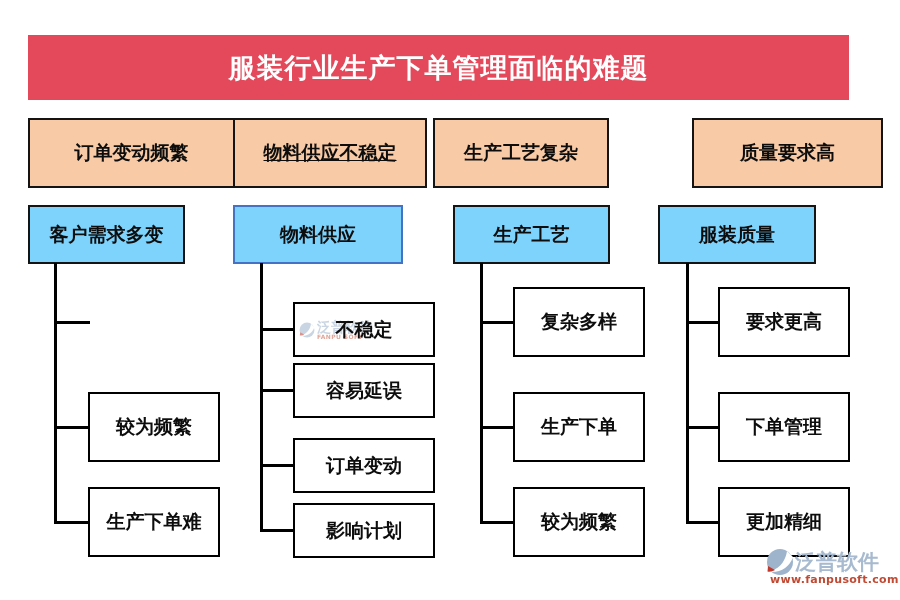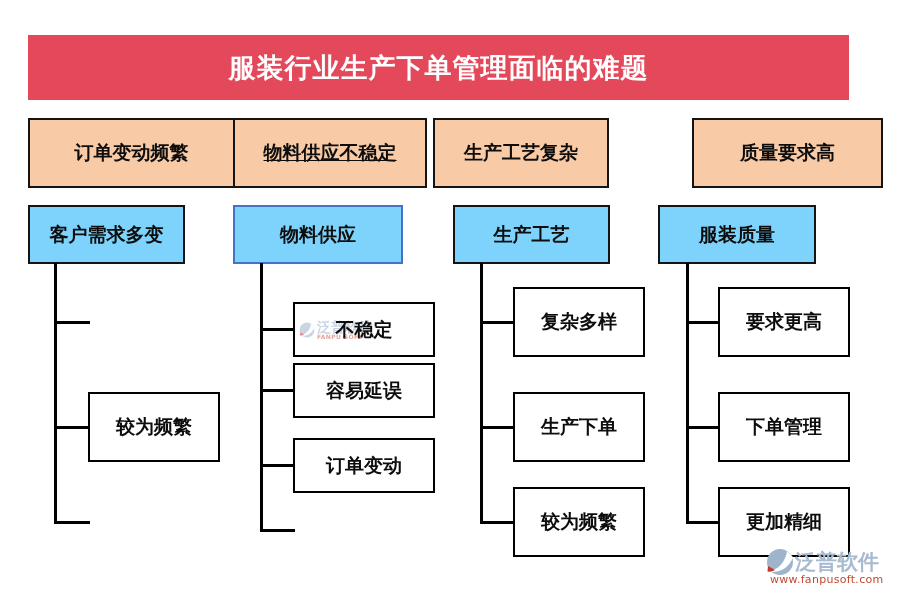--- a/index.html
+++ b/index.html
@@ -58,39 +58,42 @@
     display:flex; align-items:center; gap:2px; z-index:1; opacity:0.55; pointer-events:none;
   }
   .wm-txt{display:flex; flex-direction:column; line-height:1;}
   .wm-name{font-size:14px; font-weight:bold; color:#9DB4CC; white-space:nowrap;}
   .wm-sub{font-size:6px; font-weight:bold; color:#C65B44; letter-spacing:0.4px; white-space:nowrap;}
   
   .brand{position:absolute; left:766px; top:548px; width:130px;}
   .brand-row{display:flex; align-items:center; gap:1px;}
   .brand-name{font-size:21px; font-weight:bold; color:#A7BACF; white-space:nowrap;}
   .brand-url{
-    display:block; font-size:11px; font-weight:normal; color:#C04A33;
+    display:block; font-size:11px; font-weight:bold; color:#C04A33;
     letter-spacing:0.3px; margin-top:-3px; padding-left:4px; white-space:nowrap;
   }
 </style>
 </head>
 <body>
 
 <div class="canvas">
 
   <div class="banner">服装行业生产下单管理面临的难题</div>
 
   <div class="hdr c1">订单变动频繁</div>
   <div class="sub c1">客户需求多变</div>
   <div class="trunk c1"></div>
   <div class="stub c1" style="top:321px"></div>
   <div class="stub c1" style="top:426px"></div>
   <div class="stub c1" style="top:521px"></div>
   <div class="item c1" style="top:392px">
       <span class="lbl">较为频繁</span>
+    </div>
+  <div class="item c1" style="top:487px">
+      <span class="lbl">生产下单难</span>
     </div>
 
   <div class="hdr c2">物料供应不稳定</div>
   <div class="sub c2">物料供应</div>
   <div class="trunk c2"></div>
   <div class="stub c2" style="top:328px"></div>
   <div class="stub c2" style="top:389px"></div>
   <div class="stub c2" style="top:464px"></div>
   <div class="stub c2" style="top:529px"></div>
   <div class="item c2" style="top:302px">
@@ -105,20 +108,23 @@
         <span class="wm-sub">FANPU SOFT</span>
       </span>
     </span>
     <span class="lbl">不稳定</span>
   </div>
   <div class="item c2" style="top:363px">
       <span class="lbl">容易延误</span>
     </div>
   <div class="item c2" style="top:438px">
       <span class="lbl">订单变动</span>
+    </div>
+  <div class="item c2" style="top:503px">
+      <span class="lbl">影响计划</span>
     </div>
 
   <div class="hdr c3">生产工艺复杂</div>
   <div class="sub c3">生产工艺</div>
   <div class="trunk c3"></div>
   <div class="stub c3" style="top:321px"></div>
   <div class="stub c3" style="top:426px"></div>
   <div class="stub c3" style="top:521px"></div>
   <div class="item c3" style="top:287px">
       <span class="lbl">复杂多样</span>

